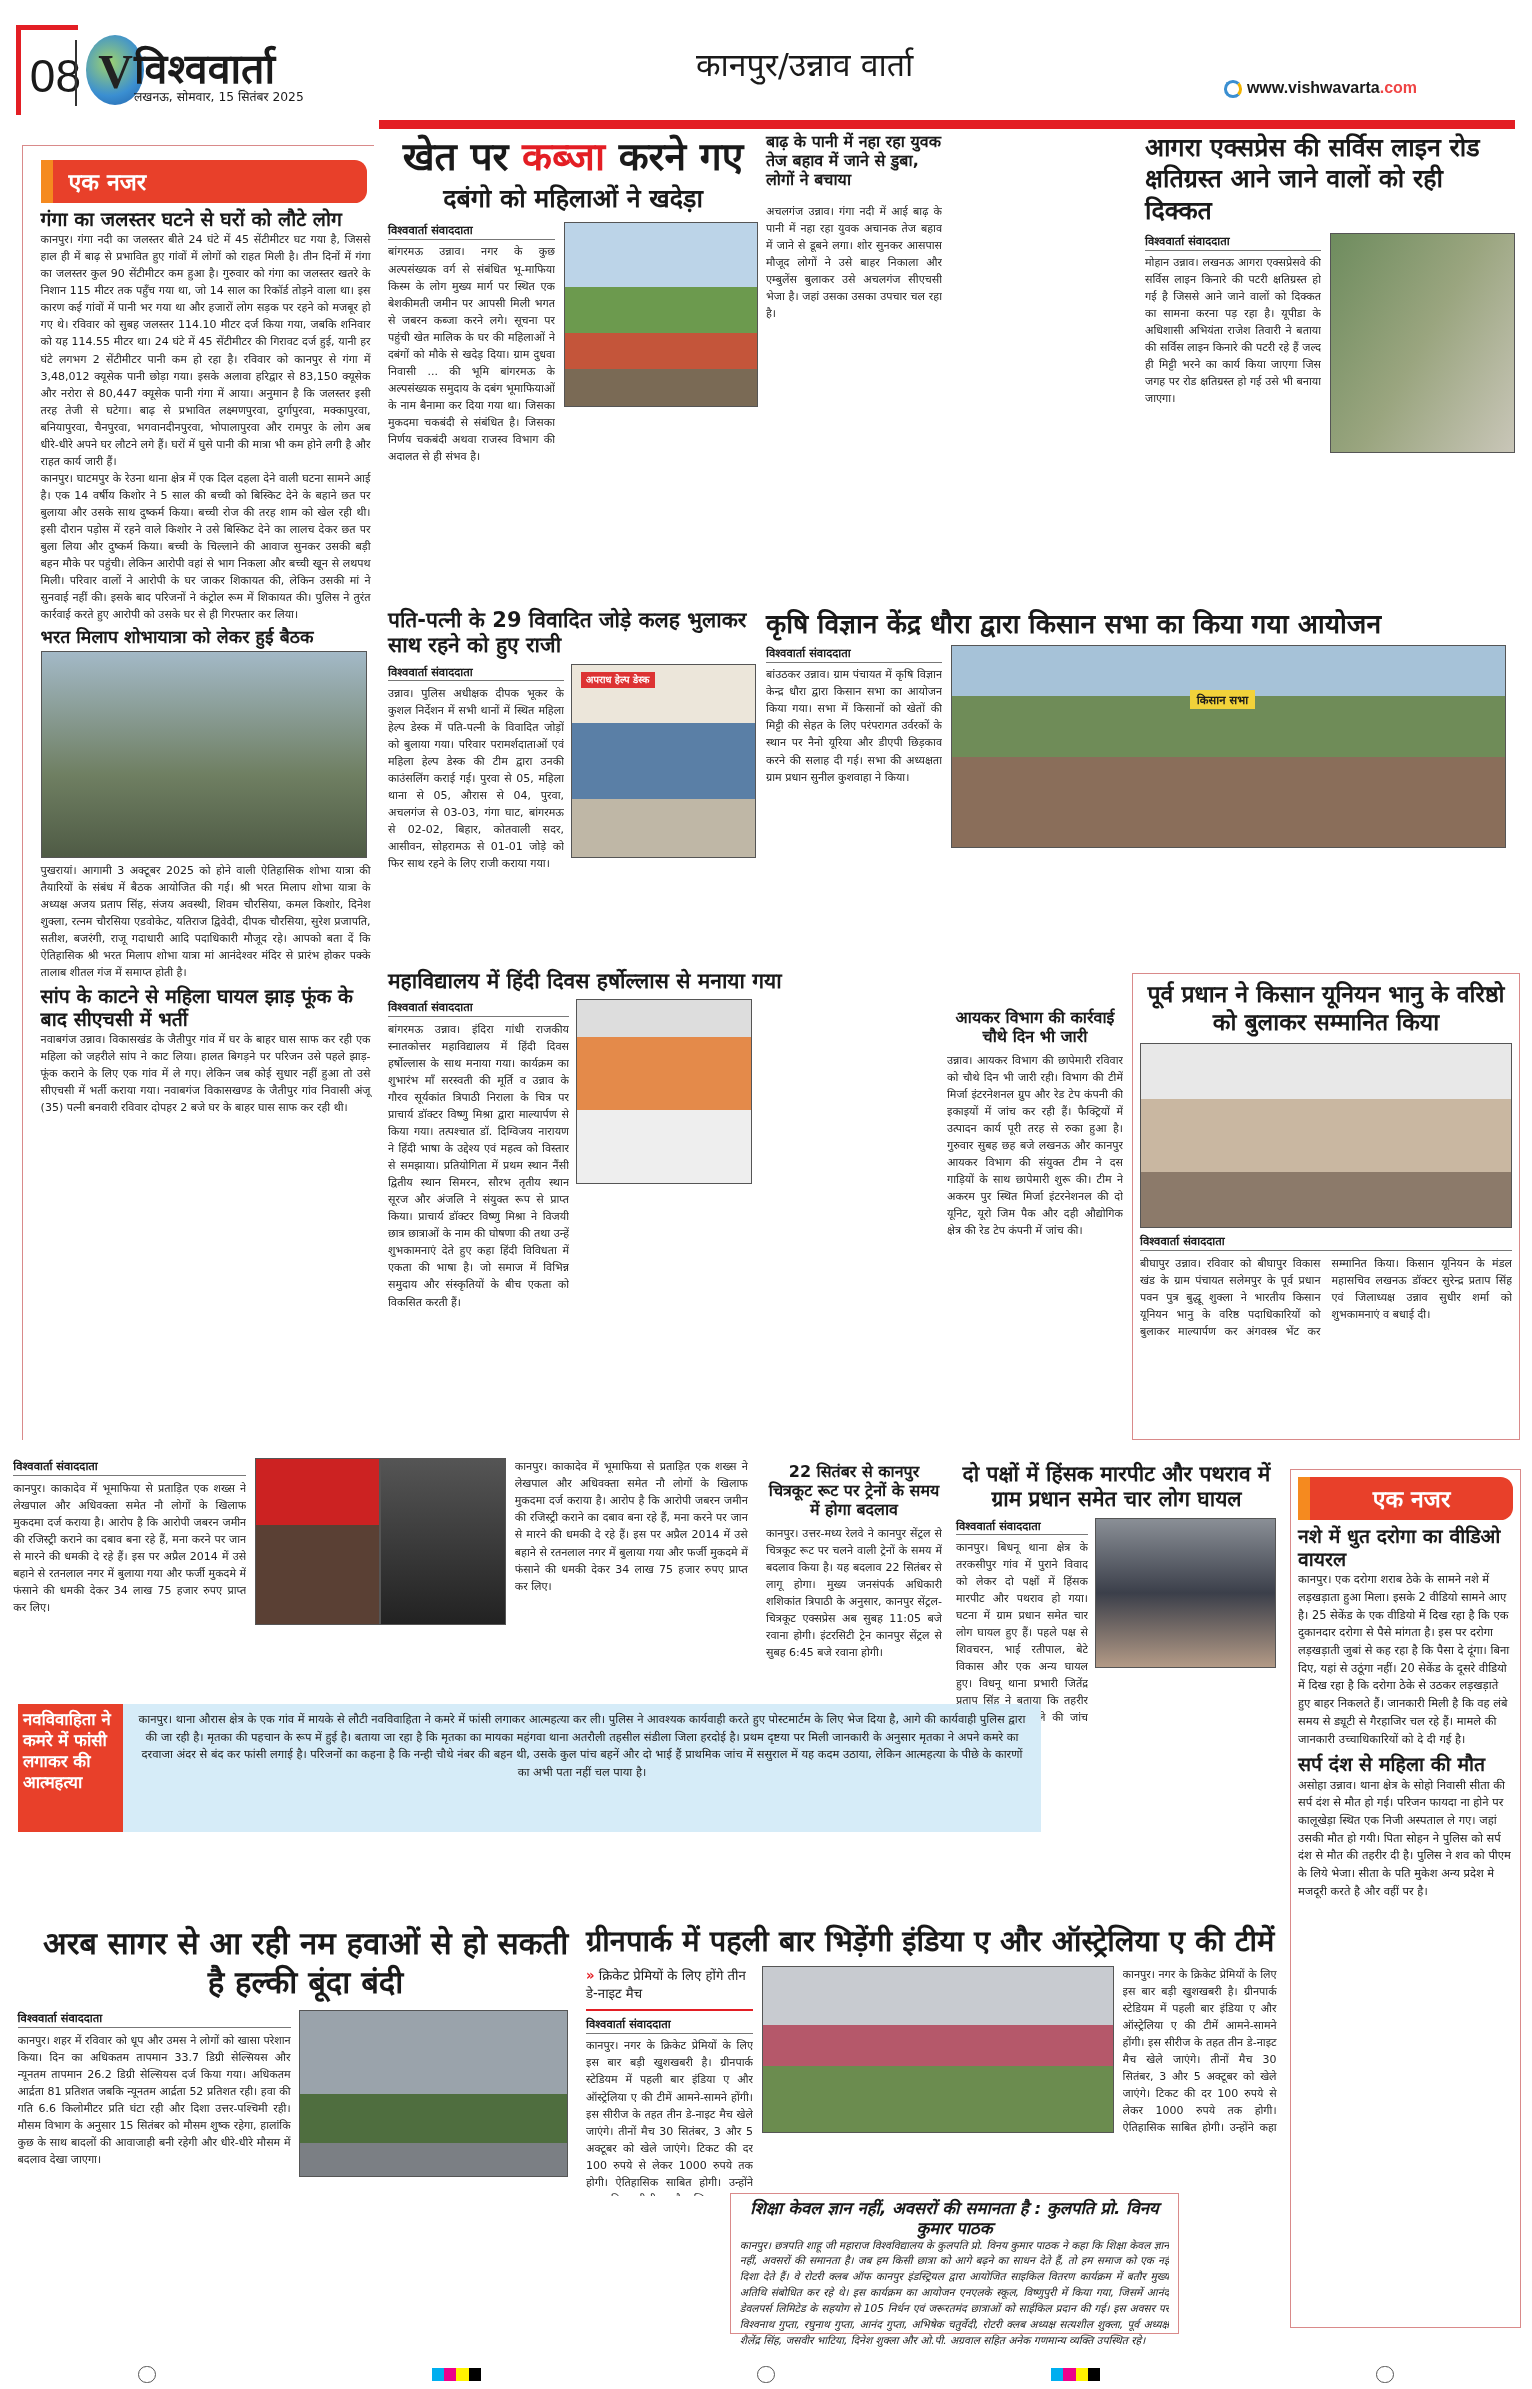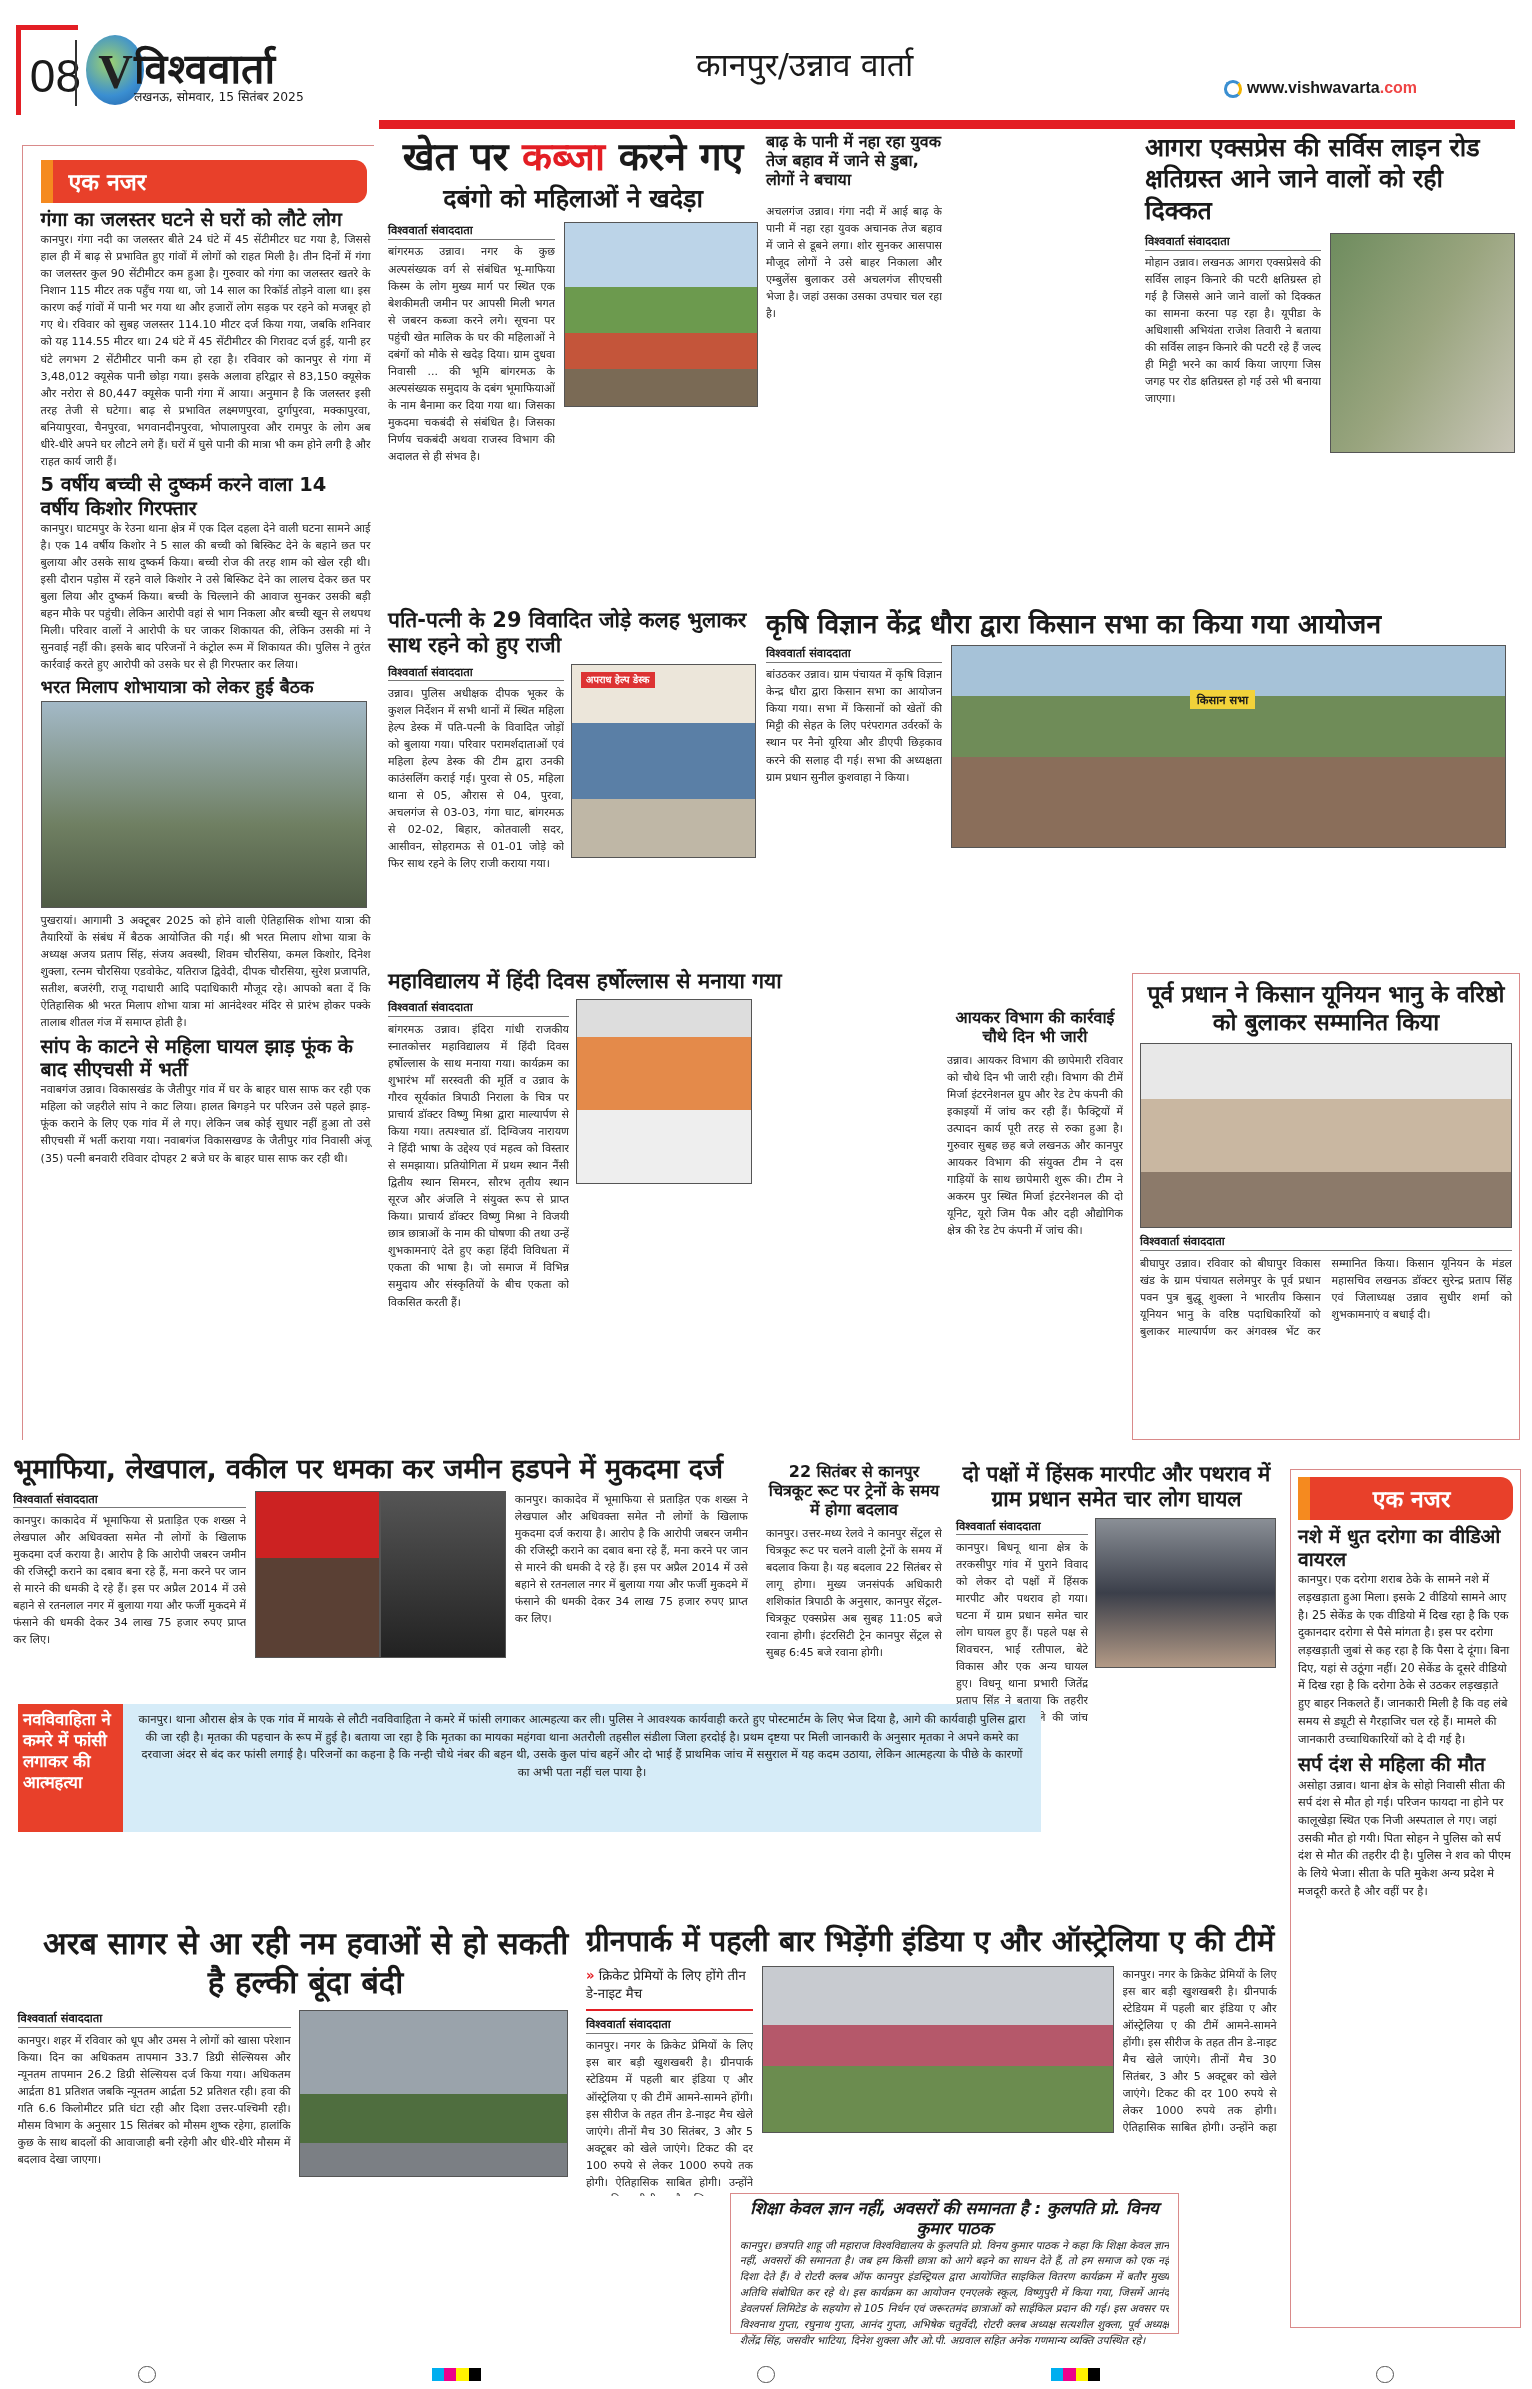--- a/index.html
+++ b/index.html
@@ -47,21 +47,20 @@
     <span class="ie-icon"></span><span>www.vishwavarta</span><span class="com">.com</span>
   </div>
 </div>
 <div class="redbar"></div>
 
 <div class="boxed" style="left:22px;top:145px;width:352px;height:1295px;border-right:none;border-bottom:none;border-top:1.8px solid #d98a8a;">
   <div class="eknazar" style="margin:14px 0 0 17.6px;width:326px;">एक नजर</div>
   <div style="padding:5.3px 3.5px 0 17.6px;">
     <div class="hl" style="font-size:19.4px;">गंगा का जलस्तर घटने से घरों को लौटे लोग</div>
     <div class="txt" style="font-size:11px;">कानपुर। गंगा नदी का जलस्तर बीते 24 घंटे में 45 सेंटीमीटर घट गया है, जिससे हाल ही में बाढ़ से प्रभावित हुए गांवों में लोगों को राहत मिली है। तीन दिनों में गंगा का जलस्तर कुल 90 सेंटीमीटर कम हुआ है। गुरुवार को गंगा का जलस्तर खतरे के निशान 115 मीटर तक पहुँच गया था, जो 14 साल का रिकॉर्ड तोड़ने वाला था। इस कारण कई गांवों में पानी भर गया था और हजारों लोग सड़क पर रहने को मजबूर हो गए थे। रविवार को सुबह जलस्तर 114.10 मीटर दर्ज किया गया, जबकि शनिवार को यह 114.55 मीटर था। 24 घंटे में 45 सेंटीमीटर की गिरावट दर्ज हुई, यानी हर घंटे लगभग 2 सेंटीमीटर पानी कम हो रहा है। रविवार को कानपुर से गंगा में 3,48,012 क्यूसेक पानी छोड़ा गया। इसके अलावा हरिद्वार से 83,150 क्यूसेक और नरोरा से 80,447 क्यूसेक पानी गंगा में आया। अनुमान है कि जलस्तर इसी तरह तेजी से घटेगा। बाढ़ से प्रभावित लक्ष्मणपुरवा, दुर्गापुरवा, मक्कापुरवा, बनियापुरवा, चैनपुरवा, भगवानदीनपुरवा, भोपालापुरवा और रामपुर के लोग अब धीरे-धीरे अपने घर लौटने लगे हैं। घरों में घुसे पानी की मात्रा भी कम होने लगी है और राहत कार्य जारी हैं।</div>
-    <div class="hl" style="font-size:19.4px;margin-top:3.5px;">5 वर्षीय बच्ची से दुष्कर्म करने वाला 14 वर्षीय किशोर गिरफ्तार</div>
     <div class="txt">कानपुर। घाटमपुर के रेउना थाना क्षेत्र में एक दिल दहला देने वाली घटना सामने आई है। एक 14 वर्षीय किशोर ने 5 साल की बच्ची को बिस्किट देने के बहाने छत पर बुलाया और उसके साथ दुष्कर्म किया। बच्ची रोज की तरह शाम को खेल रही थी। इसी दौरान पड़ोस में रहने वाले किशोर ने उसे बिस्किट देने का लालच देकर छत पर बुला लिया और दुष्कर्म किया। बच्ची के चिल्लाने की आवाज सुनकर उसकी बड़ी बहन मौके पर पहुंची। लेकिन आरोपी वहां से भाग निकला और बच्ची खून से लथपथ मिली। परिवार वालों ने आरोपी के घर जाकर शिकायत की, लेकिन उसकी मां ने सुनवाई नहीं की। इसके बाद परिजनों ने कंट्रोल रूम में शिकायत की। पुलिस ने तुरंत कार्रवाई करते हुए आरोपी को उसके घर से ही गिरफ्तार कर लिया।</div>
     <div class="hl" style="font-size:17.6px;margin-top:3.5px;clear:both;">भरत मिलाप शोभायात्रा को लेकर हुई बैठक</div>
     <div style="width:326px;height:207px;margin:3.5px 0;background:linear-gradient(#a3b9c7,#6f7f62 60%,#4f5b45);border:0.9px solid #555;"></div>
     <div class="txt">पुखरायां। आगामी 3 अक्टूबर 2025 को होने वाली ऐतिहासिक शोभा यात्रा की तैयारियों के संबंध में बैठक आयोजित की गई। श्री भरत मिलाप शोभा यात्रा के अध्यक्ष अजय प्रताप सिंह, संजय अवस्थी, शिवम चौरसिया, कमल किशोर, दिनेश शुक्ला, रत्नम चौरसिया एडवोकेट, यतिराज द्विवेदी, दीपक चौरसिया, सुरेश प्रजापति, सतीश, बजरंगी, राजू गदाधारी आदि पदाधिकारी मौजूद रहे। आपको बता दें कि ऐतिहासिक श्री भरत मिलाप शोभा यात्रा मां आनंदेश्वर मंदिर से प्रारंभ होकर पक्के तालाब शीतल गंज में समाप्त होती है।</div>
     <div class="hl" style="font-size:19.4px;margin-top:3.5px;">सांप के काटने से महिला घायल झाड़ फूंक के बाद सीएचसी में भर्ती</div>
     <div class="txt">नवाबगंज उन्नाव। विकासखंड के जैतीपुर गांव में घर के बाहर घास साफ कर रही एक महिला को जहरीले सांप ने काट लिया। हालत बिगड़ने पर परिजन उसे पहले झाड़-फूंक कराने के लिए एक गांव में ले गए। लेकिन जब कोई सुधार नहीं हुआ तो उसे सीएचसी में भर्ती कराया गया। नवाबगंज विकासखण्ड के जैतीपुर गांव निवासी अंजू (35) पत्नी बनवारी रविवार दोपहर 2 बजे घर के बाहर घास साफ कर रही थी।</div>
   </div>
 </div>
 
 <div class="abs" style="left:388px;top:132px;width:370px;">
@@ -139,21 +138,20 @@
 </div>
 
 <div class="boxed" style="left:1132px;top:973px;width:388px;height:467px;padding:7px;">
   <div class="hl" style="font-size:23px;text-align:center;">पूर्व प्रधान ने किसान यूनियन भानु के वरिष्ठो को बुलाकर सम्मानित किया</div>
   <div style="height:185px;margin-top:7px;background:linear-gradient(#e8e8e8 0 30%,#c9b7a1 30% 70%,#8c7a6a 70%);border:0.9px solid #555;"></div>
   <div class="byline" style="margin-top:5.3px;">विश्ववार्ता संवाददाता</div>
   <div class="txt" style="height:159px;overflow:hidden;column-count:2;">बीघापुर उन्नाव। रविवार को बीघापुर विकास खंड के ग्राम पंचायत सलेमपुर के पूर्व प्रधान पवन पुत्र बुद्धू शुक्ला ने भारतीय किसान यूनियन भानु के वरिष्ठ पदाधिकारियों को बुलाकर माल्यार्पण कर अंगवस्त्र भेंट कर सम्मानित किया। किसान यूनियन के मंडल महासचिव लखनऊ डॉक्टर सुरेन्द्र प्रताप सिंह एवं जिलाध्यक्ष उन्नाव सुधीर शर्मा को शुभकामनाएं व बधाई दी।</div>
 </div>
 
 <div class="abs" style="left:13.2px;top:1453px;width:740px;">
-  <div class="hl" style="font-size:27px;">भूमाफिया, लेखपाल, वकील पर धमका कर जमीन हडपने में मुकदमा दर्ज</div>
   <div style="display:flex;gap:8.8px;margin-top:5.3px;">
     <div style="width:233px;">
       <div class="byline">विश्ववार्ता संवाददाता</div>
       <div class="txt" style="height:185px;overflow:hidden;">कानपुर। काकादेव में भूमाफिया से प्रताड़ित एक शख्स ने लेखपाल और अधिवक्ता समेत नौ लोगों के खिलाफ मुकदमा दर्ज कराया है। आरोप है कि आरोपी जबरन जमीन की रजिस्ट्री कराने का दबाव बना रहे हैं, मना करने पर जान से मारने की धमकी दे रहे हैं। इस पर अप्रैल 2014 में उसे बहाने से रतनलाल नगर में बुलाया गया और फर्जी मुकदमे में फंसाने की धमकी देकर 34 लाख 75 हजार रुपए प्राप्त कर लिए।</div>
     </div>
     <div style="width:251px;height:167px;display:flex;">
       <div style="flex:1;background:linear-gradient(#c22 0 40%,#5a4034 40%);border:0.9px solid #555;"></div>
       <div style="flex:1;background:linear-gradient(#555,#222);border:0.9px solid #555;"></div>
     </div>
     <div class="txt" style="width:233px;height:185px;overflow:hidden;">कानपुर। काकादेव में भूमाफिया से प्रताड़ित एक शख्स ने लेखपाल और अधिवक्ता समेत नौ लोगों के खिलाफ मुकदमा दर्ज कराया है। आरोप है कि आरोपी जबरन जमीन की रजिस्ट्री कराने का दबाव बना रहे हैं, मना करने पर जान से मारने की धमकी दे रहे हैं। इस पर अप्रैल 2014 में उसे बहाने से रतनलाल नगर में बुलाया गया और फर्जी मुकदमे में फंसाने की धमकी देकर 34 लाख 75 हजार रुपए प्राप्त कर लिए।</div>

